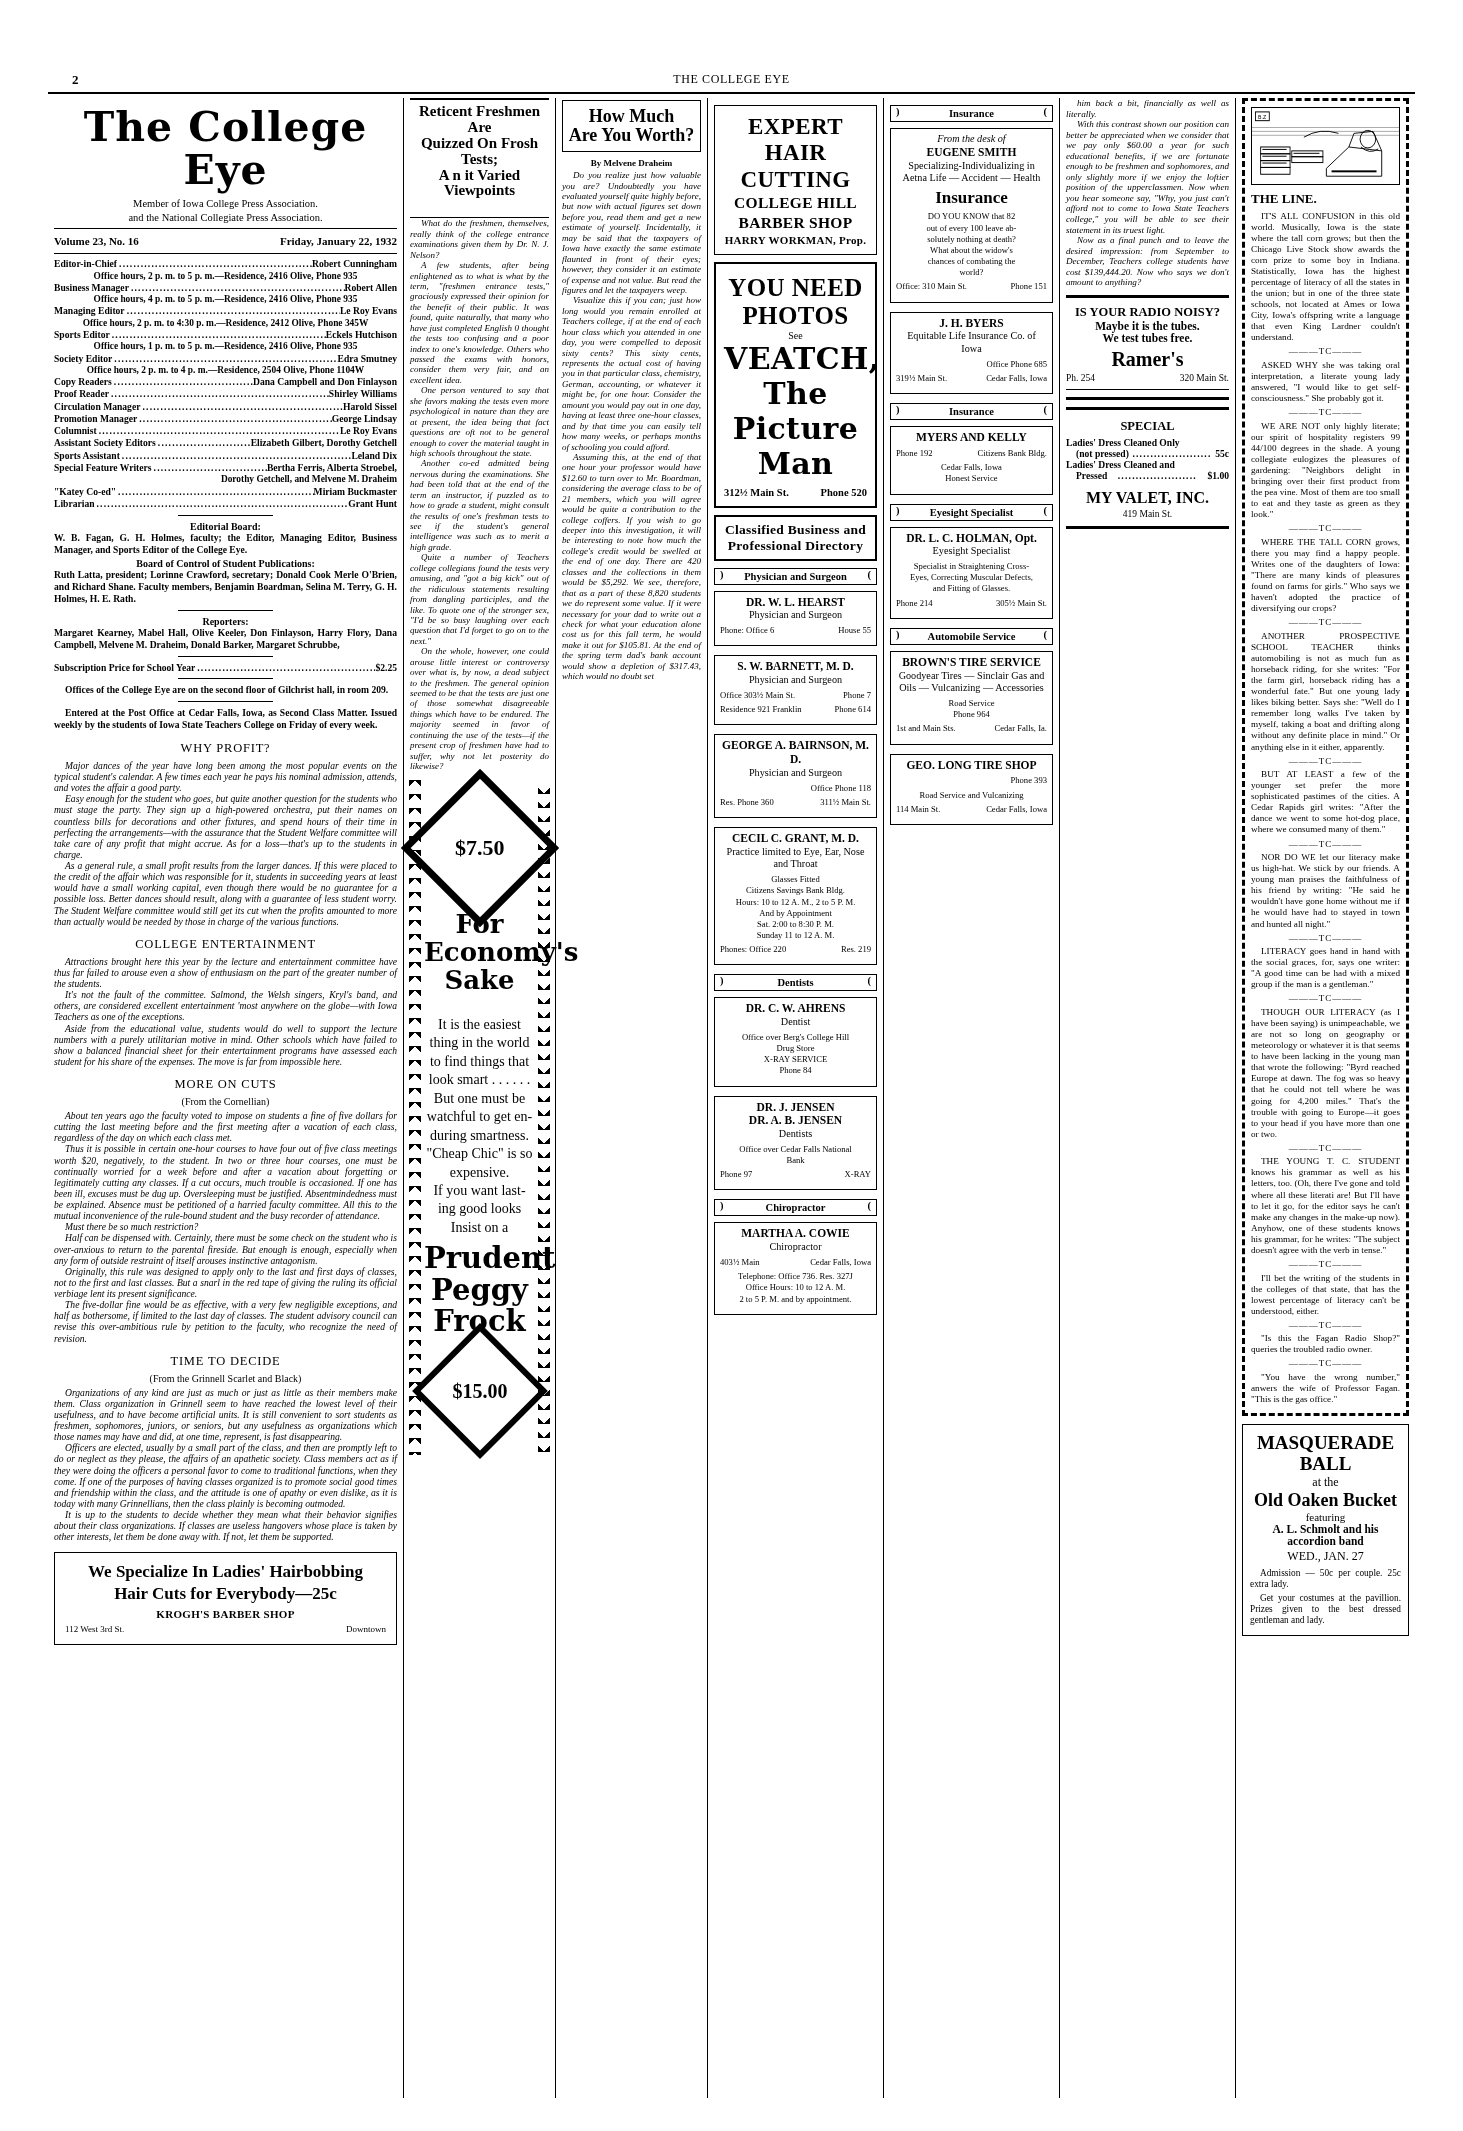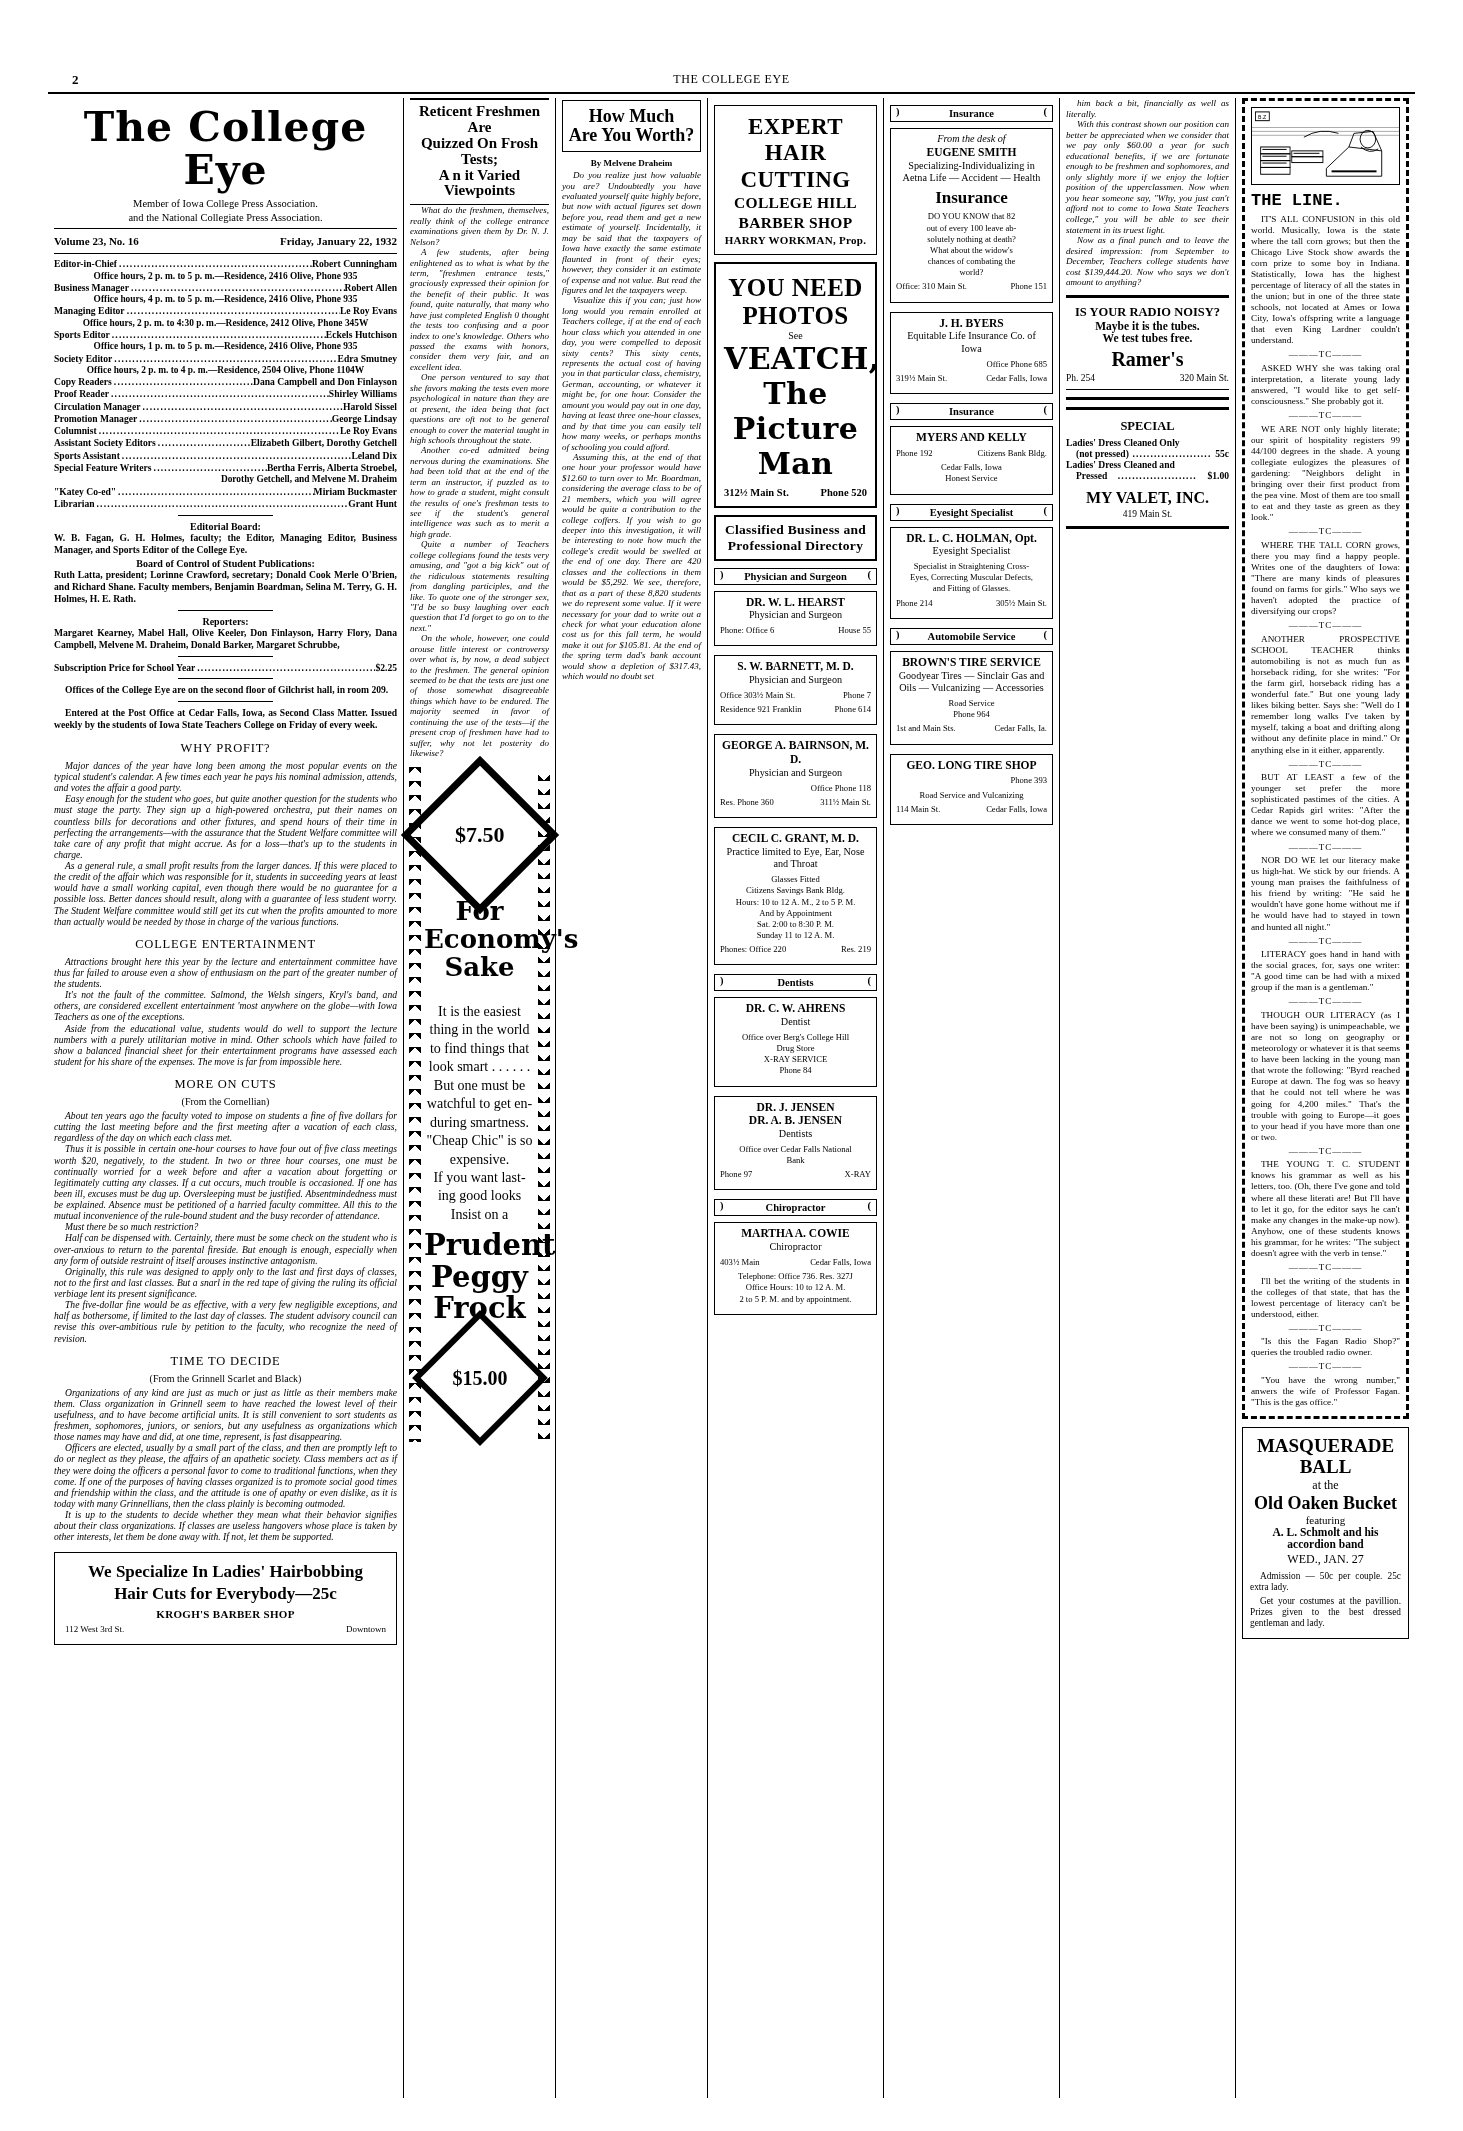--- a/index.html
+++ b/index.html
@@ -61,21 +61,21 @@
   .edhead { text-align:center; font-weight:bold; font-size:10px; margin-top:2px;}
   .edbody { font-weight:bold; font-size:9.6px; line-height:1.25; text-align:justify; }
 
   .edtitle { text-align:center; font-size:12.5px; letter-spacing:.8px; margin:10px 0 4px;
              font-weight:normal; }
 
   
   .box { border:1px solid #000; margin:6px 0; padding:5px 6px; }
 
   
-  .hdbox { border-top:2px solid #000; border-bottom:1px solid #000; padding:4px 2px 5px; }
+  .hdbox { border-top:2px solid #000; border-bottom:1px solid #000; padding:4px 2px 18px; }
 
   
   .diamond-wrap { position:relative; width:100%; text-align:center; }
   .diamond { width:112px; height:112px; border:7px solid #000; transform:rotate(45deg);
              margin:6px auto; display:flex; align-items:center; justify-content:center; }
   .diamond span { transform:rotate(-45deg); font-weight:bold; font-size:22px; }
   .pp-line { text-align:center; font-size:26px; font-weight:bold; line-height:1.08;
              font-family:"DejaVu Serif", serif; }
   .pp-txt { text-align:center; font-size:14px; line-height:1.32; }
 
@@ -120,21 +120,21 @@
   .photoad .see { font-size:10px; }
   .photoad .brand { font-weight:bold; font-size:30px; letter-spacing:.4px;
                     font-family:"DejaVu Serif", serif; }
   .photoad .foot { display:flex; justify-content:space-between; font-size:10.5px;
                    font-weight:bold; margin-top:6px; }
 
   
   .linecol { border:3px dashed #000; padding:6px 6px 8px; }
   .cartoon { width:100%; height:78px; border:1px solid #000; position:relative;
              overflow:hidden; background:#fff; }
-  .linehd { font-family:Liberation Mono, monospace; font-weight:bold; font-size:17px;
+  .linehd { font-family:Liberation Serif, serif; font-weight:bold; font-size:13px;
             margin:6px 0 4px; }
   .linebody { font-size:9.2px; line-height:1.2; text-align:justify; }
   .linebody p { margin:0; text-indent:10px; }
   .tcsep { text-align:center; font-size:9px; letter-spacing:1px; margin:3px 0; }
 
   .smallad { border:1px solid #000; margin:8px 0 0; padding:8px 7px; text-align:center; }
 
   
   .bbox { border:1px solid #000; margin-top:10px; padding:8px 10px 10px; }
   .bbox .t1 { text-align:center; font-weight:bold; font-size:17px; line-height:1.3; }

